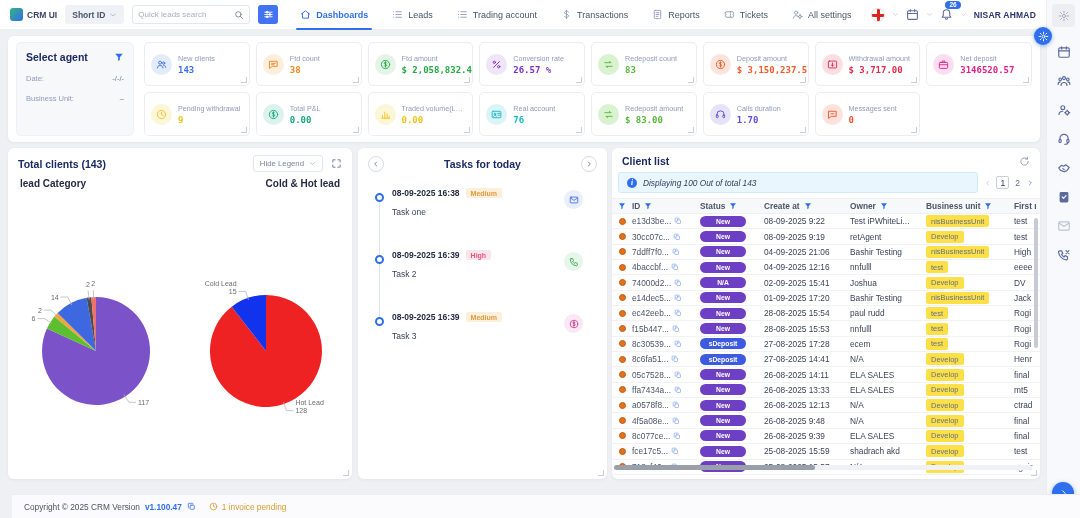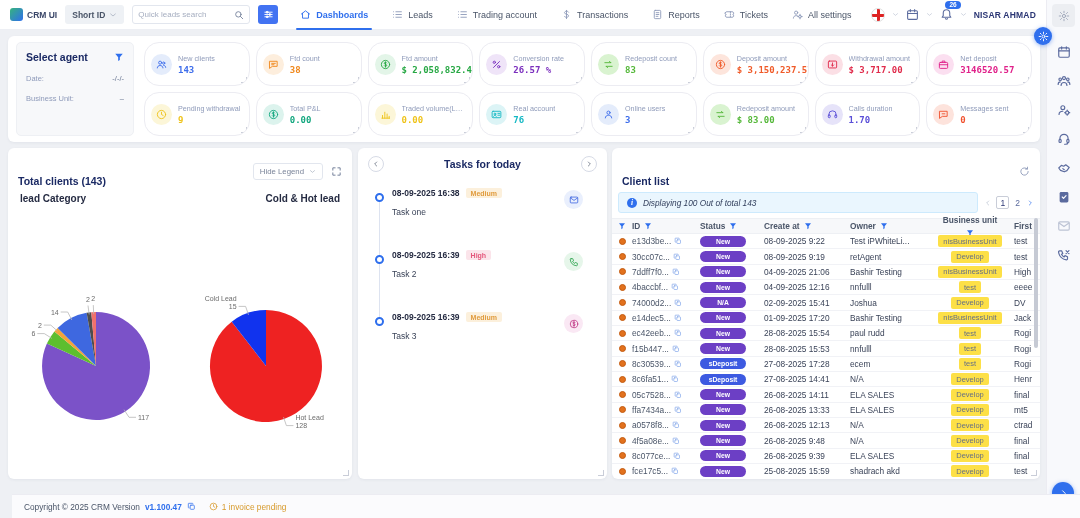--- a/index.html
+++ b/index.html
@@ -51,36 +51,36 @@
 
   
   .stats-panel{position:absolute;left:8px;top:36px;width:1032px;height:106px;background:#fff;border-radius:6px;box-shadow:0 1px 3px rgba(40,50,80,.06);padding:6px 8px;display:flex;gap:10px;z-index:2;}
   .agent-card{width:118px;height:94px;background:#f7f8fa;border:1px solid #eef0f4;border-radius:5px;padding:8px 9px;flex:none;}
   .agent-head{display:flex;align-items:center;justify-content:space-between;}
   .agent-title{font-size:10.5px;font-weight:bold;color:#1b2a64;text-align:center;}
   .agent-head .ico{width:10px;height:10px;color:#2f6fed;cursor:pointer;}
   .agent-row{display:flex;justify-content:space-between;margin-top:11px;font-size:7.5px;color:#8f9bba;}
   .agent-row .v{color:#6b7894;}
   .stats-grid{flex:1;display:grid;grid-template-columns:repeat(8,1fr);grid-template-rows:1fr 1fr;gap:6px;}
-  .stat-card{background:#fff;border:1px solid #ececf2;border-radius:15px;display:flex;align-items:center;gap:6px;padding:4px 6px;position:relative;overflow:hidden;}
+  .stat-card{background:#fff;border:1px solid #ececf2;border-radius:5px;display:flex;align-items:center;gap:6px;padding:4px 6px;position:relative;overflow:hidden;}
   .stat-card::after{content:"";position:absolute;right:2px;bottom:2px;width:5px;height:5px;border-right:1.5px solid #c9cdd8;border-bottom:1.5px solid #c9cdd8;}
   .stat-ico{width:21px;height:21px;border-radius:50%;flex:none;display:flex;align-items:center;justify-content:center;}
   .stat-ico .ico{width:11px;height:11px;}
   .stat-texts{min-width:0;}
   .stat-label{font-size:7.2px;color:#8f9bba;white-space:nowrap;overflow:hidden;text-overflow:ellipsis;}
   .stat-value{font-size:9px;font-weight:bold;font-family:"DejaVu Sans Mono","Liberation Mono",monospace;margin-top:2px;white-space:nowrap;}
 
   
   .panel{position:absolute;top:148px;height:331px;background:#fff;border-radius:6px;box-shadow:0 1px 3px rgba(40,50,80,.06);overflow:hidden;}
   .panel::after{content:"";position:absolute;right:3px;bottom:3px;width:5px;height:5px;border-right:1.5px solid #c9cdd8;border-bottom:1.5px solid #c9cdd8;}
   .clients-panel{left:8px;width:344px;}
   .tasks-panel{left:358px;width:249px;}
   .list-panel{left:612px;width:428px;}
   .panel-head{display:flex;align-items:center;justify-content:space-between;padding:7px 10px 4px;}
-  .panel-title{font-size:10.5px;font-weight:bold;color:#1b2a64;margin-top:20px;}
+  .panel-title{font-size:10.5px;font-weight:bold;color:#1b2a64;}
   .legend-select{display:flex;align-items:center;gap:5px;border:1px solid #e2e6ee;border-radius:3px;height:17px;padding:0 6px;font-size:7.8px;color:#7a8499;cursor:pointer;background:#fff;}
   .legend-select .ico{width:7px;height:7px;color:#9aa3b5;}
   .expand-ico{width:11px;height:11px;color:#6b7894;margin-left:8px;cursor:pointer;}
   .head-right{display:flex;align-items:center;}
   .chart-titles{display:flex;justify-content:space-between;padding:2px 12px 0;}
   .chart-title{font-size:10px;font-weight:bold;color:#252b42;}
   .pies{display:flex;}
   .pies svg{display:block;}
 
   
@@ -114,21 +114,21 @@
   .pg-num.cur{border:1px solid #c9cdd8;border-radius:2px;background:#fff;min-width:13px;height:13px;display:flex;align-items:center;justify-content:center;color:#2b3674;}
   .tbl{margin-top:5px;}
   .thead{display:flex;align-items:center;background:#f7f8fa;border-top:1px solid #eef0f4;border-bottom:1px solid #eef0f4;height:16px;padding-right:4px;}
   .th{display:flex;align-items:center;gap:4px;font-size:8.3px;font-weight:bold;color:#4a5568;overflow:hidden;white-space:nowrap;}
   .funnel{width:8px;height:8px;color:#2f6fed;flex:none;cursor:pointer;}
   .c0{width:20px;justify-content:center;}
   .c1{width:68px;}
   .c2{width:64px;}
   .c3{width:86px;}
   .c4{width:76px;}
-  .c5{width:88px;flex-direction:column;}
+  .c5{width:88px;}
   .c6{flex:1;}
   .tbody{height:261px;overflow:hidden;position:relative;}
   .trow{display:flex;align-items:center;height:15.35px;border-bottom:1px solid #f1f2f6;padding-right:4px;cursor:pointer;}
   .td{font-size:8.3px;color:#3a4358;white-space:nowrap;overflow:hidden;display:flex;align-items:center;gap:3px;}
   .lead-dot{width:7px;height:7px;border-radius:50%;background:#e2711d;border:1px solid #c35b10;}
   .id-text{color:#4a5568;}
   .copy-ico{width:8px;height:8px;color:#7ba2e8;flex:none;cursor:pointer;}
   .status-badge{color:#fff;font-size:6.8px;font-weight:bold;border-radius:7px;padding:2px 0;width:46px;text-align:center;}
   .bu-chip{background:#fde047;border-radius:2px;font-size:7.5px;color:#666f85;padding:1.5px 5px;}
   .hscroll{position:absolute;left:2px;right:8px;bottom:5px;height:5px;border-radius:3px;background:#f0f1f4;}
@@ -564,34 +564,20 @@
               <path d="M5.5 16c.5-1.4 1.7-2 3-2s2.5.6 3 2M15 9.5h4M15 13.5h4"></path>
             </svg>
           </span>
         </span>
     <span class="stat-texts">
       <span class="stat-label" style="display:block">Real account</span>
       <span class="stat-value" style="display: block; color: rgb(20, 184, 196);">76</span>
     </span>
   </div>
 
-  <div class="stat-card">
-    <span class="stat-ico" style="background: rgb(228, 236, 251);">
-          <span class="ico" style="color: rgb(61, 109, 235);">
-            <svg viewBox="0 0 24 24" fill="none" stroke="currentColor" stroke-width="2" stroke-linecap="round" stroke-linejoin="round">
-              <circle cx="12" cy="8" r="3.5"></circle>
-              <path d="M5 19.5c0-3.8 3.2-5.8 7-5.8s7 2 7 5.8"></path>
-            </svg>
-          </span>
-        </span>
-    <span class="stat-texts">
-      <span class="stat-label" style="display:block">Online users</span>
-      <span class="stat-value" style="display: block; color: rgb(61, 109, 235);">3</span>
-    </span>
-  </div>
 
   <div class="stat-card">
     <span class="stat-ico" style="background: rgb(217, 243, 208);">
           <span class="ico" style="color: rgb(85, 184, 58);">
             <svg viewBox="0 0 24 24" fill="none" stroke="currentColor" stroke-width="2" stroke-linecap="round" stroke-linejoin="round">
               <path d="M4 8h13M17 8l-3-3M20 16H7M7 16l3 3"></path>
             </svg>
           </span>
         </span>
     <span class="stat-texts">

